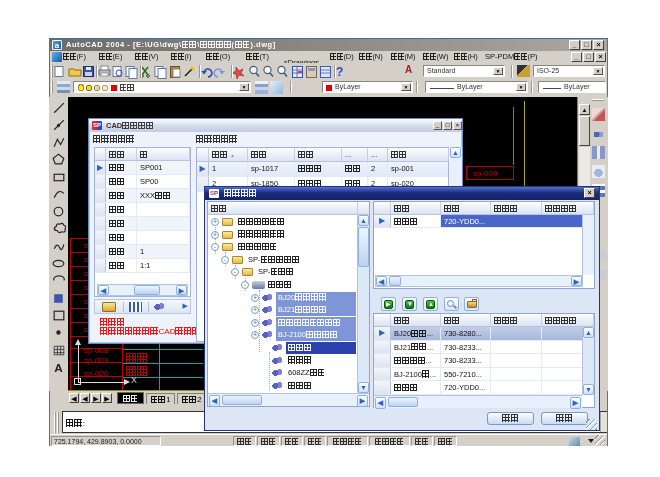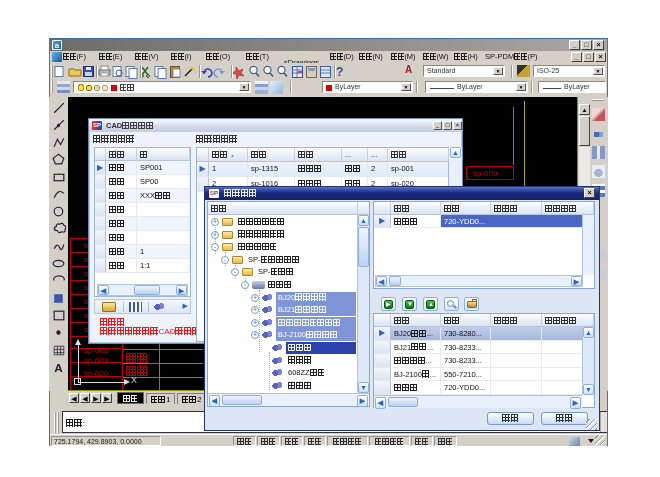--- a/index.html
+++ b/index.html
@@ -56,20 +56,21 @@
 .rg2{left:373px;top:313px;width:222px;height:95px;background:#fff;border:1px solid #8ca8cc;}
 .xpbtn{position:absolute;width:47px;height:13px;background:linear-gradient(180deg,#fdfefe,#e2ecf8 45%,#c8dcf4);border:1px solid #7a96c8;border-radius:3px;font-size:8px;color:#222;text-align:center;line-height:12px;}
 .vline{position:absolute;width:1px;}
 .hline{position:absolute;height:1px;}
 </style></head><body>
 
 <div class="ab win"></div>
 
 <div class="ab tbar">
   <span class="ab" style="left:2px;top:1px;width:10px;height:10px;background:linear-gradient(135deg,#4aa3e0,#1556a8);border:1px solid #fff;border-radius:1px;color:#fff;font-size:8px;line-height:9px;text-align:center;font-weight:bold;">a</span>
+  <span class="t" style="margin-left:16px;">AutoCAD 2004 - [E:\UG\dwg\<i class="c"></i><i class="c"></i>\<i class="c"></i><i class="c"></i><i class="c"></i><i class="c"></i>(<i class="c"></i><i class="c"></i>).dwg]</span>
 </div>
 <div class="ab tbtn" style="left:569px;top:40px;">_</div>
 <div class="ab tbtn" style="left:581px;top:40px;">□</div>
 <div class="ab tbtn" style="left:593px;top:40px;">×</div>
 
 <div class="ab menu">
   <span class="ab" style="left:2px;top:1px;width:10px;height:10px;background:linear-gradient(135deg,#6ab0e8,#1556a8);border-radius:1px;"></span>
 <span class="ab" style="left:13px;top:0;"><i class="c"></i><i class="c"></i>(F)</span>
     <span class="ab" style="left:49px;top:0;"><i class="c"></i><i class="c"></i>(E)</span>
     <span class="ab" style="left:85px;top:0;"><i class="c"></i><i class="c"></i>(V)</span>
@@ -473,30 +474,30 @@
     <div class="gh" style="left:12px;width:39px;"><i class="c"></i><i class="c"></i> <span style="color:#98a4b8;font-size:5px;">▲</span></div>
     <div class="gh" style="left:51px;width:47px;"><i class="c"></i><i class="c"></i></div>
     <div class="gh" style="left:98px;width:47px;"><i class="c"></i><i class="c"></i></div>
     <div class="gh" style="left:145px;width:26px;">...</div>
     <div class="gh" style="left:171px;width:20px;">...</div>
     <div class="gh" style="left:191px;width:61px;"><i class="c"></i><i class="c"></i></div>
   </div>
   <div class="gr" style="top:14px;height:15px;background:linear-gradient(180deg,#eef3fc,#dfe9f8);">
     <div class="gsel" style="width:12px;color:#2a64c8;font-size:8px;line-height:14px;text-align:center;">▶</div>
     <div class="gc" style="left:12px;width:39px;">1</div>
-    <div class="gc" style="left:51px;width:47px;">sp-1315</div>
+    <div class="gc" style="left:51px;width:47px;">sp-1017</div>
     <div class="gc" style="left:98px;width:47px;"><i class="c"></i><i class="c"></i><i class="c"></i></div>
     <div class="gc" style="left:145px;width:26px;"><i class="c"></i><i class="c"></i></div>
     <div class="gc" style="left:171px;width:20px;">2</div>
     <div class="gc" style="left:191px;width:61px;">sp-001</div>
   </div>
   <div class="gr" style="top:29px;height:15px;">
     <div class="gsel" style="width:12px;"></div>
     <div class="gc" style="left:12px;width:39px;">2</div>
-    <div class="gc" style="left:51px;width:47px;">sp-1016</div>
+    <div class="gc" style="left:51px;width:47px;">sp-1850</div>
     <div class="gc" style="left:98px;width:47px;"><i class="c"></i><i class="c"></i><i class="c"></i></div>
     <div class="gc" style="left:145px;width:26px;"><i class="c"></i><i class="c"></i></div>
     <div class="gc" style="left:171px;width:20px;">2</div>
     <div class="gc" style="left:191px;width:61px;">sp-020</div>
   </div>
   <div id="rrows"></div>
 </div>
 <div class="ab" style="left:450px;top:147px;width:12px;height:195px;background:#e8f0fc;">
   <div class="sarr" style="left:0;top:0;width:11px;height:11px;line-height:10px;">▲</div>
 </div>

